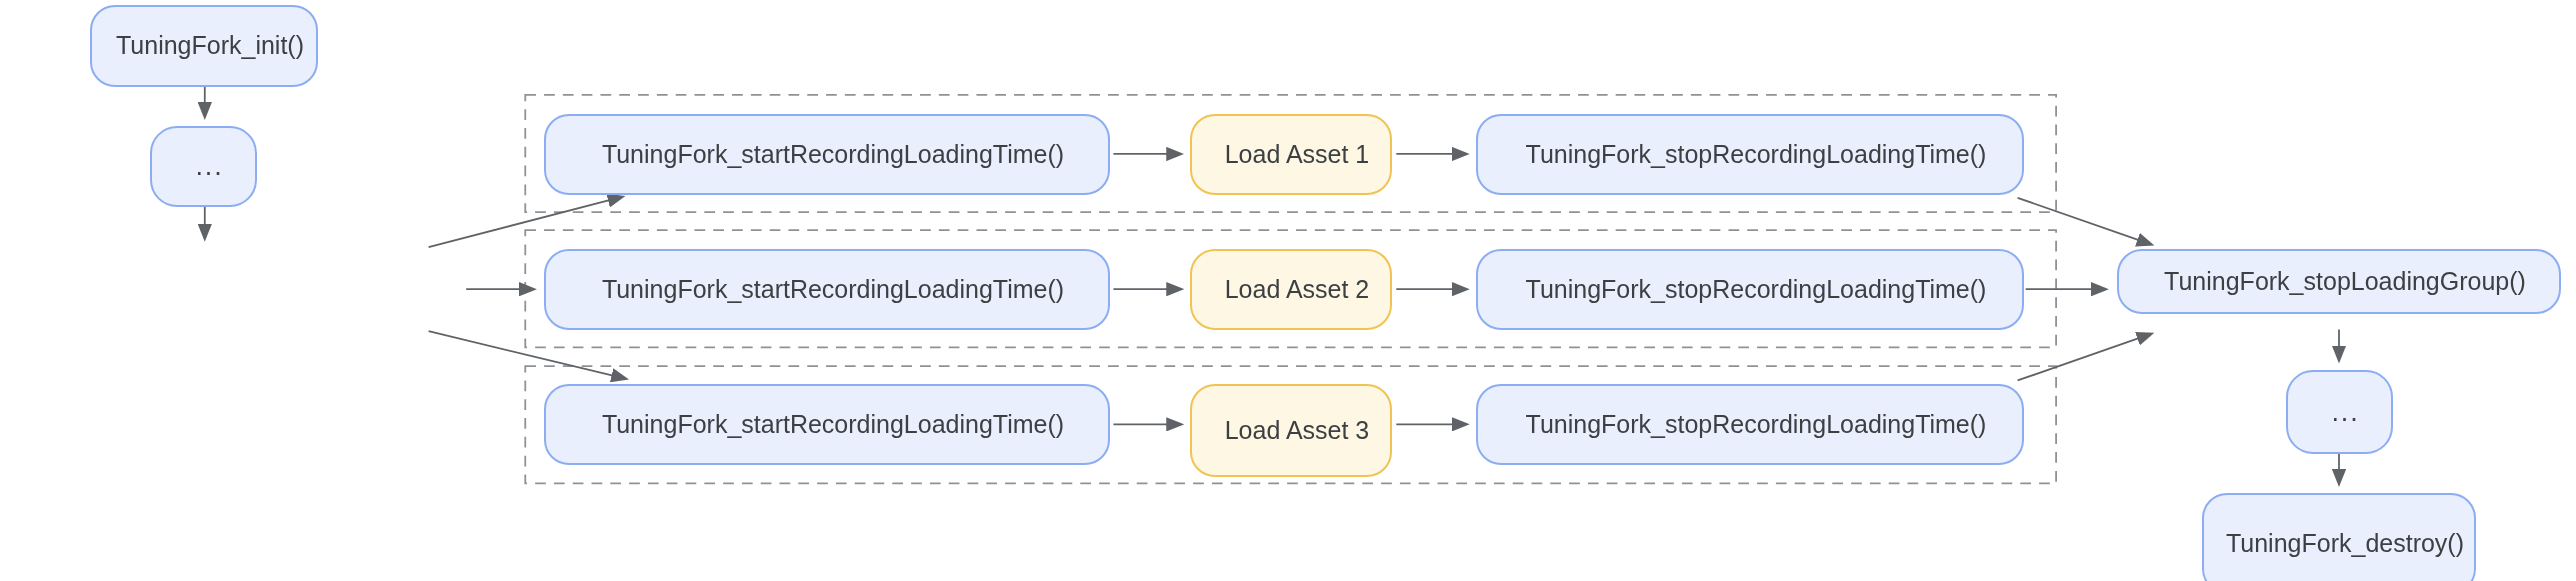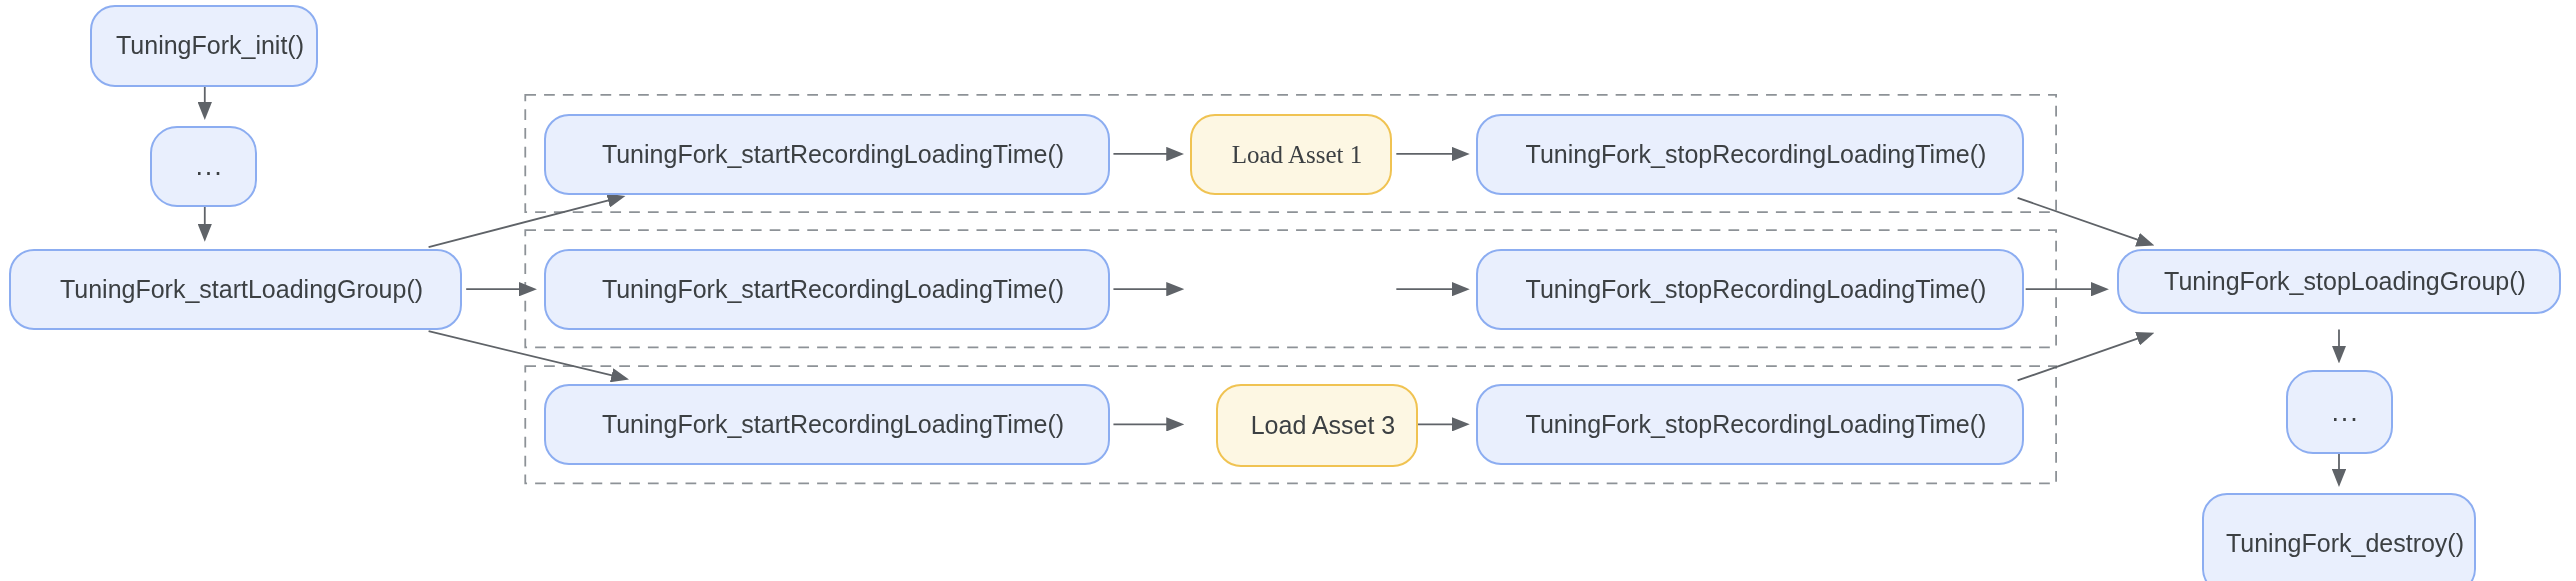--- a/index.html
+++ b/index.html
@@ -99,31 +99,31 @@
     <line class="arrow" x1="2253" y1="425" x2="2402" y2="373"></line>
 
     <line class="arrow" x1="2612" y1="368" x2="2612" y2="402"></line>
     <line class="arrow" x1="2612" y1="507" x2="2612" y2="540"></line>
   </svg>
 
   <div class="node" style="left:90px; top:4.5px; width:228px; height:82px;">TuningFork_init()</div>
 
   <div class="node small" style="left:150px; top:126px; width:107px; height:81px;">...</div>
 
-  <div class="node" style="left:9px; top:249px; width:453px; height:81px;">TuningFork_startLoadingGroup()</div>
 
   <div class="node" style="left:544px; top:114px; width:566px; height:81px;">TuningFork_startRecordingLoadingTime()</div>
-  <div class="node yellow" style="left:1190px; top:114px; width:202px; height:81px;font-family:Liberation Serif, serif;">Load Asset 1</div>
+  <div class="node yellow" style="left:1190px; top:114px; width:202px; height:81px;">Load Asset 1</div>
   <div class="node" style="left:1476px; top:114px; width:548px; height:81px;">TuningFork_stopRecordingLoadingTime()</div>
 
   <div class="node" style="left:544px; top:249px; width:566px; height:81px;">TuningFork_startRecordingLoadingTime()</div>
+  <div class="node yellow" style="left:1190px; top:249px; width:202px; height:81px;">Load Asset 2</div>
   <div class="node" style="left:1476px; top:249px; width:548px; height:81px;">TuningFork_stopRecordingLoadingTime()</div>
 
   <div class="node" style="left:544px; top:384px; width:566px; height:81px;">TuningFork_startRecordingLoadingTime()</div>
-  <div class="node yellow" style="left:1190px; top:384px; width:202px; height:83px;margin-left:26px;">Load Asset 3</div>
+  <div class="node yellow" style="left:1190px; top:384px; width:202px; height:93px;">Load Asset 3</div>
   <div class="node" style="left:1476px; top:384px; width:548px; height:81px;">TuningFork_stopRecordingLoadingTime()</div>
 
   <div class="node" style="left:2117px; top:249px; width:444px; height:65px;">TuningFork_stopLoadingGroup()</div>
 
   <div class="node small" style="left:2286px; top:370px; width:107px; height:84px;">...</div>
 
   <div class="node" style="left:2202px; top:493px; width:274px; height:101px;">TuningFork_destroy()</div>
 
 </div>
 

